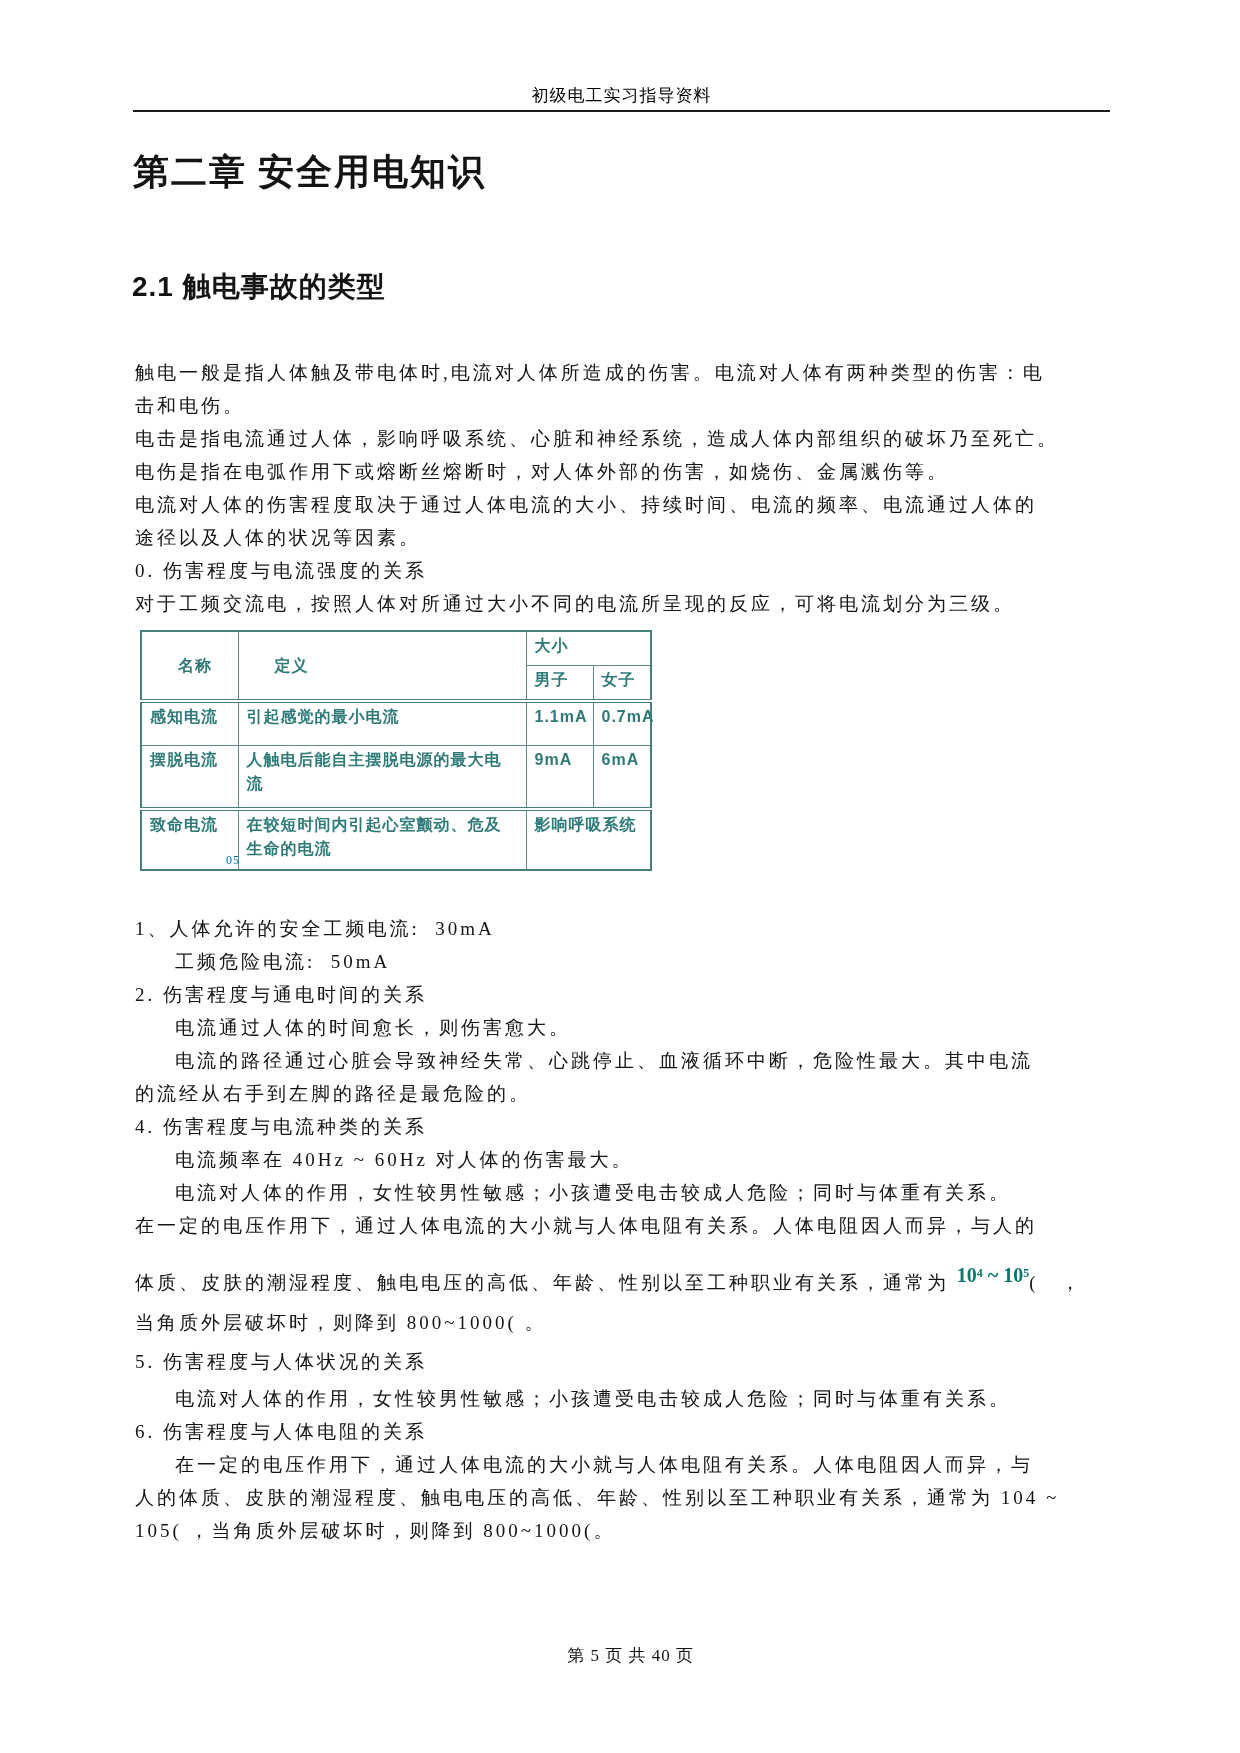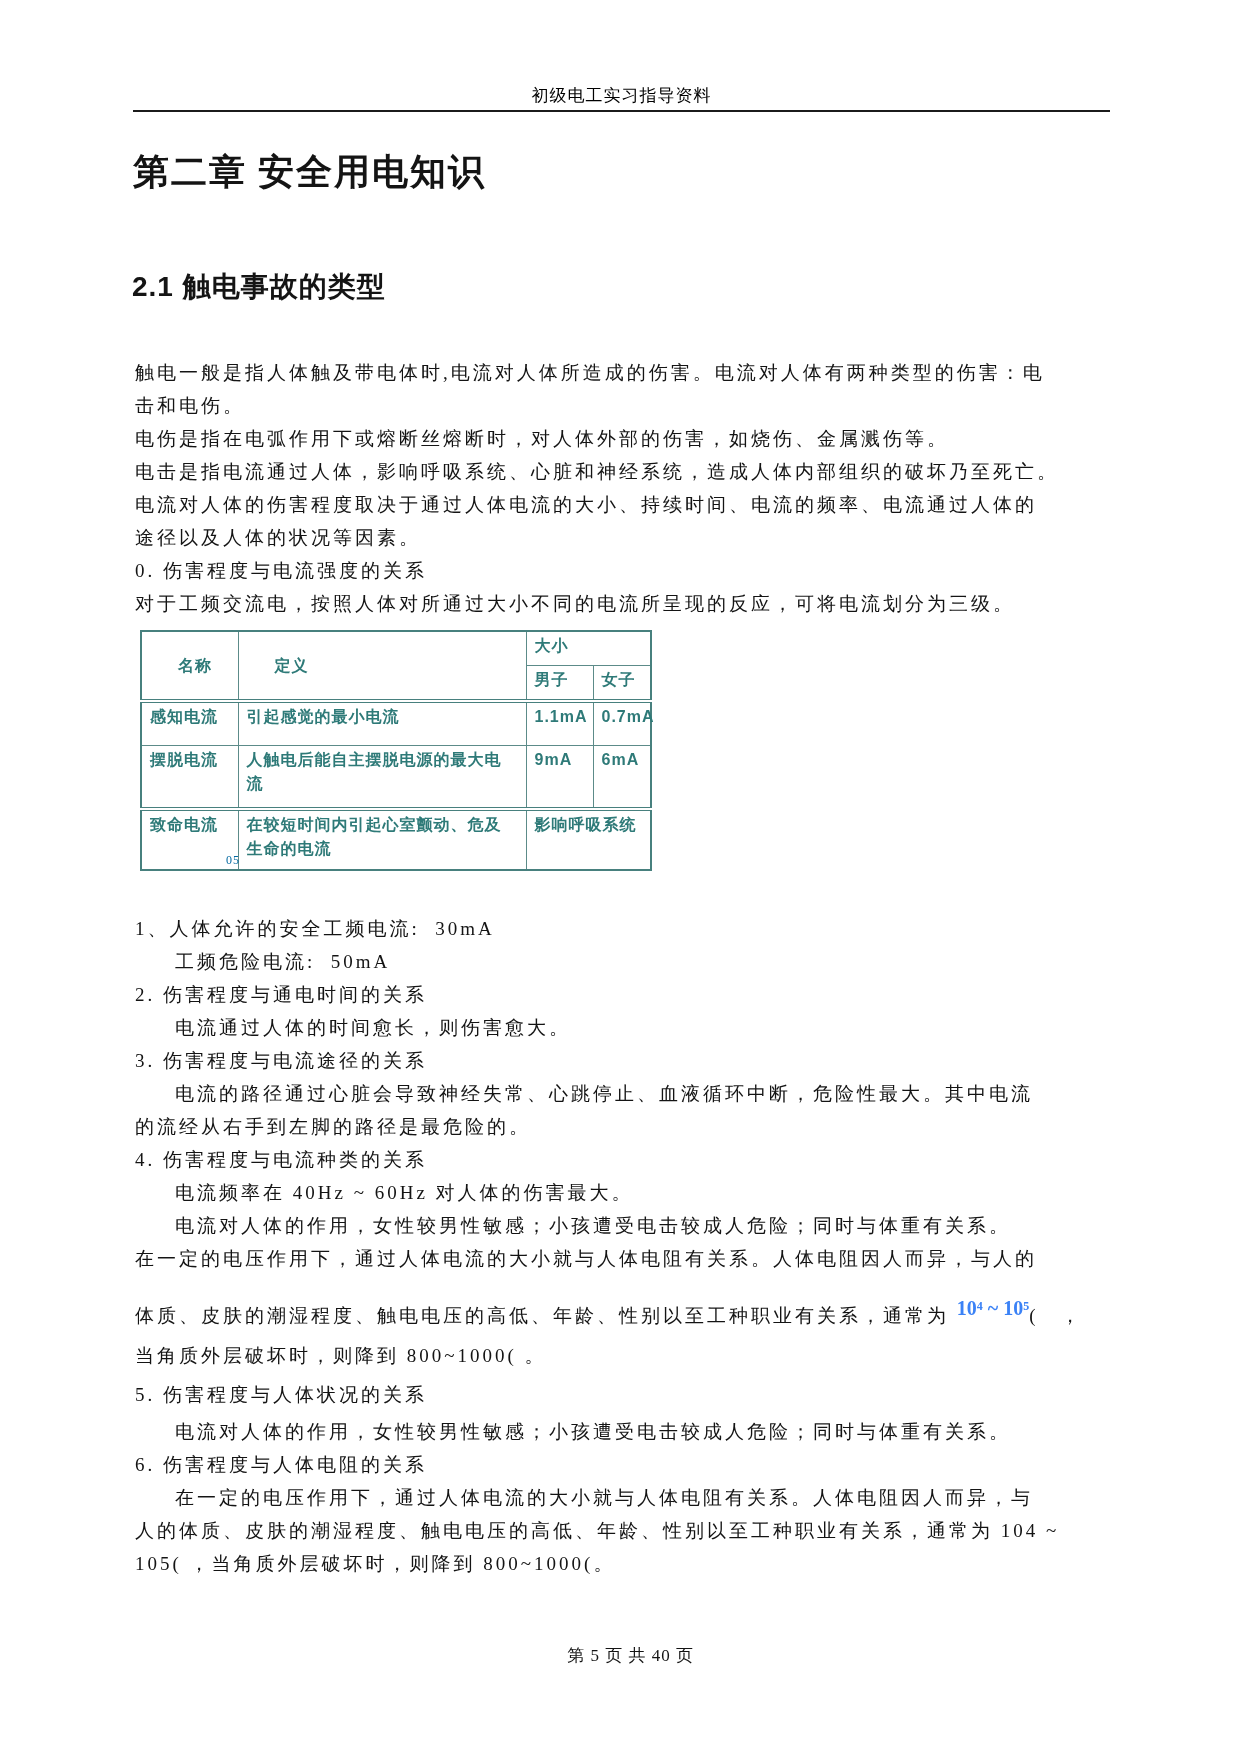--- a/index.html
+++ b/index.html
@@ -32,21 +32,21 @@
     font-size:19px; line-height:33px; letter-spacing:3px;
     white-space:pre; color:#141414;
   }
   .ind { padding-left:40px; }
   .mt24 { margin-top:24px; }
   .mt7  { margin-top:7px; }
   .mt6  { margin-top:6px; }
   .mt4  { margin-top:4px; }
   .formula {
     position:relative; top:-7px;
-    color:#3b82f6; font-weight:bold; font-size:20px; letter-spacing:0;
+    color:#0f766e; font-weight:bold; font-size:20px; letter-spacing:0;
   }
   .ctable {
     position:absolute; top:630px; left:140px;
     border-collapse:collapse; table-layout:fixed; width:510px;
     border:2px solid #47807e;
     font-family:"Liberation Sans", sans-serif;
     color:#2e7a78; font-weight:bold; font-size:16px; letter-spacing:1px;
   }
   .ctable td {
     border:1px solid #5c8b89; padding:2px 8px; vertical-align:top;
@@ -74,22 +74,22 @@
 
   <div class="hdr">初级电工实习指导资料</div>
   <div class="hdr-rule"></div>
 
   <div class="chapter">第二章 安全用电知识</div>
   <div class="section">2.1 触电事故的类型</div>
 
   <div class="body-block b1">
     <div class="line">触电一般是指人体触及带电体时,电流对人体所造成的伤害。电流对人体有两种类型的伤害：电</div>
     <div class="line">击和电伤。</div>
+    <div class="line">电击是指电流通过人体，影响呼吸系统、心脏和神经系统，造成人体内部组织的破坏乃至死亡。</div>
     <div class="line">电伤是指在电弧作用下或熔断丝熔断时，对人体外部的伤害，如烧伤、金属溅伤等。</div>
-    <div class="line">电击是指电流通过人体，影响呼吸系统、心脏和神经系统，造成人体内部组织的破坏乃至死亡。</div>
     <div class="line">电流对人体的伤害程度取决于通过人体电流的大小、持续时间、电流的频率、电流通过人体的</div>
     <div class="line">途径以及人体的状况等因素。</div>
     <div class="line">0. 伤害程度与电流强度的关系</div>
     <div class="line">对于工频交流电，按照人体对所通过大小不同的电流所呈现的反应，可将电流划分为三级。</div>
   </div>
 
   <table class="ctable">
     <colgroup>
         <col style="width:97px">
         <col style="width:288px">
@@ -126,21 +126,20 @@
   </tbody>
     </table>
 
   <div class="artifact">05</div>
 
   <div class="body-block b2">
     <div class="line">1、人体允许的安全工频电流:  30mA</div>
     <div class="line ind">工频危险电流:  50mA</div>
     <div class="line">2. 伤害程度与通电时间的关系</div>
     <div class="line ind">电流通过人体的时间愈长，则伤害愈大。</div>
-    <div class="line">3. 伤害程度与电流途径的关系</div>
     <div class="line ind">电流的路径通过心脏会导致神经失常、心跳停止、血液循环中断，危险性最大。其中电流</div>
     <div class="line">的流经从右手到左脚的路径是最危险的。</div>
     <div class="line">4. 伤害程度与电流种类的关系</div>
     <div class="line ind">电流频率在 40Hz ~ 60Hz 对人体的伤害最大。</div>
     <div class="line ind">电流对人体的作用，女性较男性敏感；小孩遭受电击较成人危险；同时与体重有关系。</div>
     <div class="line">在一定的电压作用下，通过人体电流的大小就与人体电阻有关系。人体电阻因人而异，与人的</div>
     <div class="line mt24"><span>体质、皮肤的潮湿程度、触电电压的高低、年龄、性别以至工种职业有关系，通常为 </span><span class="formula">10⁴ ~ 10⁵</span><span>(　，</span></div>
     <div class="line mt7">当角质外层破坏时，则降到 800~1000( 。</div>
     <div class="line mt6">5. 伤害程度与人体状况的关系</div>
     <div class="line ind mt4">电流对人体的作用，女性较男性敏感；小孩遭受电击较成人危险；同时与体重有关系。</div>

